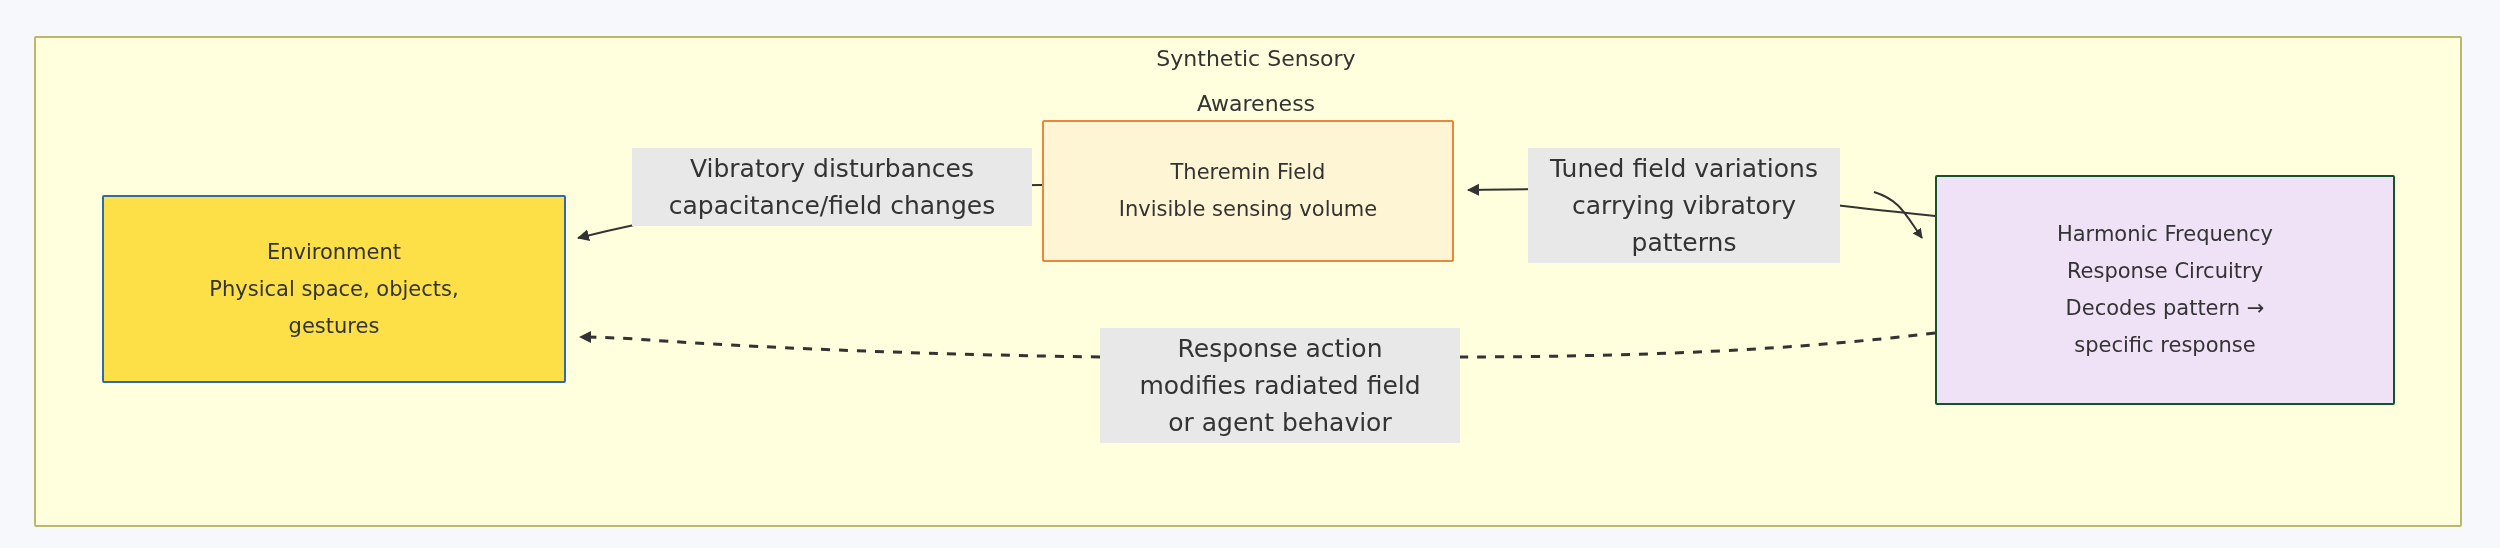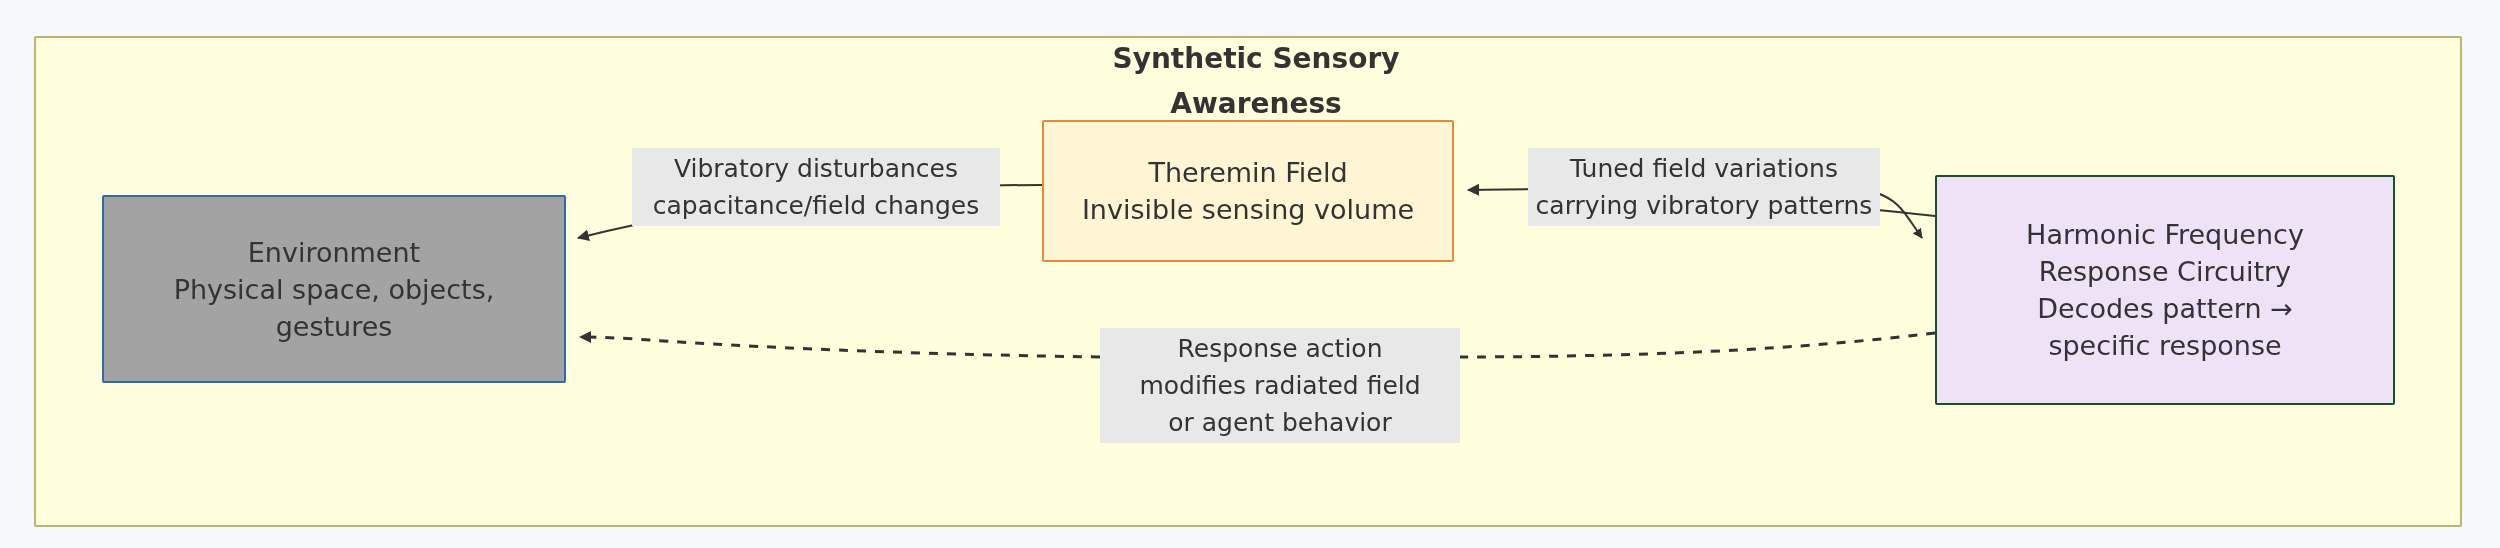--- a/index.html
+++ b/index.html
@@ -28,46 +28,45 @@
     border: 2px solid #bdb76b;
     border-radius: 2px;
     box-sizing: border-box;
   }
   .subgraph-title {
     position: absolute;
     left: 1046px;
     top: 36px;
     width: 420px;
     text-align: center;
-    font-size: 28px;
+    font-size: 22px;
     line-height: 45px;
     color: #333333;
     white-space: pre-line;
-    font-weight: bold;
   }
   .node {
     position: absolute;
     box-sizing: border-box;
     display: flex;
     align-items: center;
     justify-content: center;
     text-align: center;
-    font-size: 27px;
+    font-size: 21px;
     line-height: 37px;
     color: #333333;
     border-radius: 2px;
     white-space: pre-line;
     padding: 4px 12px;
   }
   .node-environment {
     left: 102px;
     top: 195px;
     width: 464px;
     height: 188px;
-    background: #a3a3a3;
+    background: #fde047;
     border: 2px solid #2f6ba8;
   }
   .node-theremin {
     left: 1042px;
     top: 120px;
     width: 412px;
     height: 142px;
     background: #fdf5d4;
     border: 2px solid #e8883a;
   }
@@ -86,26 +85,26 @@
     font-size: 25px;
     line-height: 37px;
     text-align: center;
     white-space: pre-line;
     padding: 2px 6px;
     box-sizing: border-box;
   }
   .label-env-to-theremin {
     left: 632px;
     top: 148px;
-    width: 368px;
+    width: 400px;
   }
   .label-theremin-to-circuit {
     left: 1528px;
     top: 148px;
-    width: 352px;
+    width: 312px;
   }
   .label-feedback {
     left: 1100px;
     top: 328px;
     width: 360px;
   }
   svg.edges {
     position: absolute;
     left: 0;
     top: 0;

